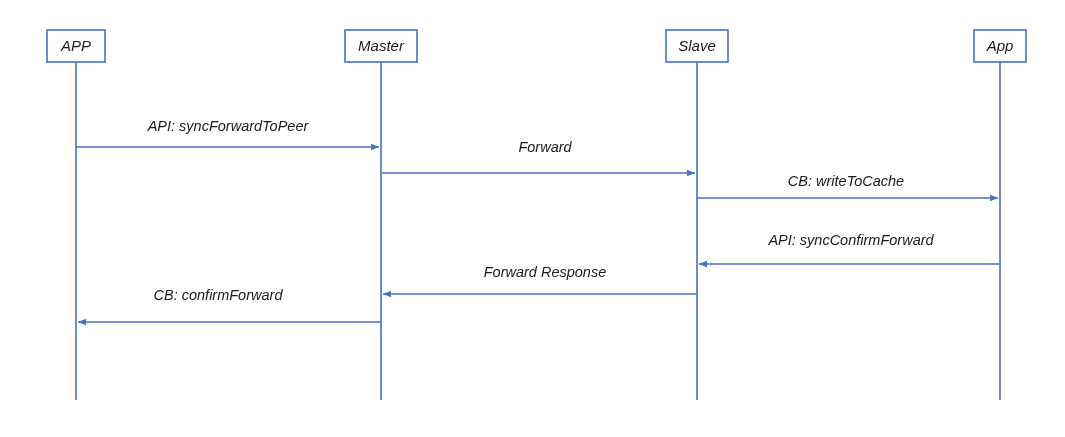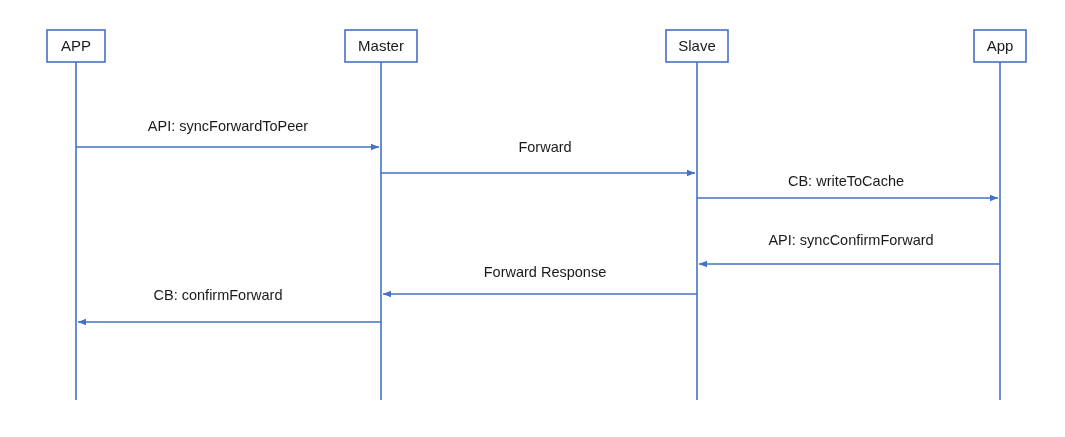--- a/index.html
+++ b/index.html
@@ -10,20 +10,21 @@
   }
   body {
     font-family: "Liberation Sans", sans-serif;
   }
   #canvas {
     position: relative;
     width: 1065px;
     height: 437px;
     background: #ffffff;
     overflow: hidden;
+    font-style: italic;
   }
   #diagram-svg {
     position: absolute;
     top: 0;
     left: 0;
     width: 1065px;
     height: 437px;
   }
   .actor-box rect {
     fill: #ffffff;

